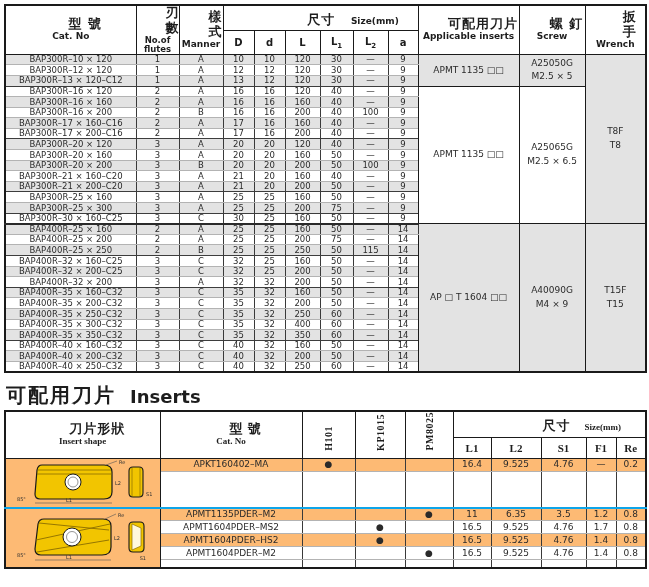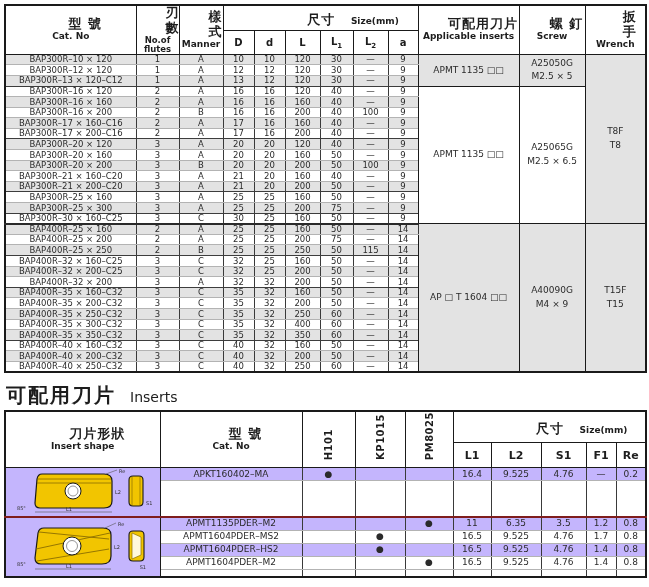--- a/index.html
+++ b/index.html
@@ -26,35 +26,35 @@
            padding:0 2px; white-space:nowrap; overflow:hidden; color:#2a2a2a; }
   .t1 tr.odd td { background:#e3e3e3; }
   .t1 tr.ge td  { border-bottom:1.5px solid #3d3d3d; }
   .t1 tr.se td  { border-bottom:2px solid #2a2a2a; }
   .t1 td.catno { text-align:center; }
   .t1 td.big { background:#fff; border:1px solid #1a1a1a; font-size:9px; vertical-align:middle; }
   .t1 td.screw-cell, .t1 td.wrench-cell { line-height:1.5; }
 
   .sec-title { margin:10px 0 3px 2px; height:24px; display:flex; align-items:center; }
   .zh-title { font-size:20px; font-weight:bold; letter-spacing:2px; }
-  .en-title { font-size:14px; font-weight:normal; margin-left:14px; margin-top:3px; }
+  .en-title { font-size:18px; font-weight:bold; margin-left:14px; margin-top:3px; }
 
   .t2 { border:2px solid #1a1a1a; }
-  .t2 th { border:1px solid #1a1a1a; background:#fff; text-align:center; vertical-align:middle; }
+  .t2 th { border:1px solid #1a1a1a; background:#fff; text-align:center; vertical-align:middle;font-family:Liberation Serif, serif; }
   .t2 thead tr:first-child th { height:22px; }
   .t2 #t2-dims th { height:17px; font-size:11px; font-weight:bold; }
   .t2 th.vth { vertical-align:bottom; padding-bottom:3px; }
   .vtext { writing-mode:vertical-rl; transform:rotate(180deg); font-weight:bold; font-size:10px; letter-spacing:.5px; display:inline-block; }
   .t2 td { border-left:1px solid #3a3a3a; border-right:1px solid #3a3a3a;
            border-top:1px solid #b3b3b3; border-bottom:1px solid #b3b3b3;
            height:13px; font-size:9px; line-height:1; text-align:center; padding:0 2px;
            white-space:nowrap; overflow:hidden; color:#2a2a2a; }
-  .t2 tr.odd2 td { background:#c4b5fd; }
+  .t2 tr.odd2 td { background:#fdba74; }
   .t2 td.shape { background:#fff; border:1px solid #1a1a1a; vertical-align:middle; text-align:center; }
-  .t2 tr.gstart td { border-top:2px solid #7f1d1d; }
+  .t2 tr.gstart td { border-top:2px solid #0ea5e9; }
   .t2 tr.filler td { background:#fff; }
   .t2 tr.f0 td { height:36px; }
   .t2 tr.f1 td { height:8px; }
   .dot { font-size:9px; }
 
   svg text { font-family:"DejaVu Sans","Liberation Sans",sans-serif; }
 </style>
 </head>
 <body>
 

